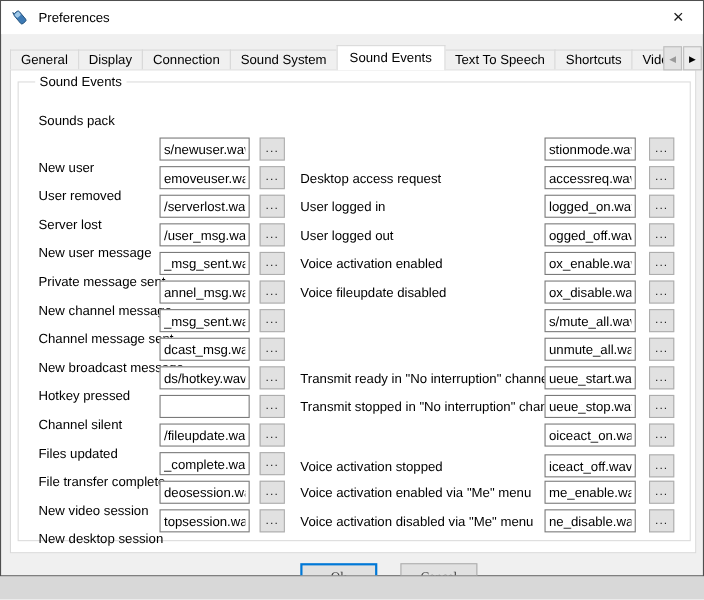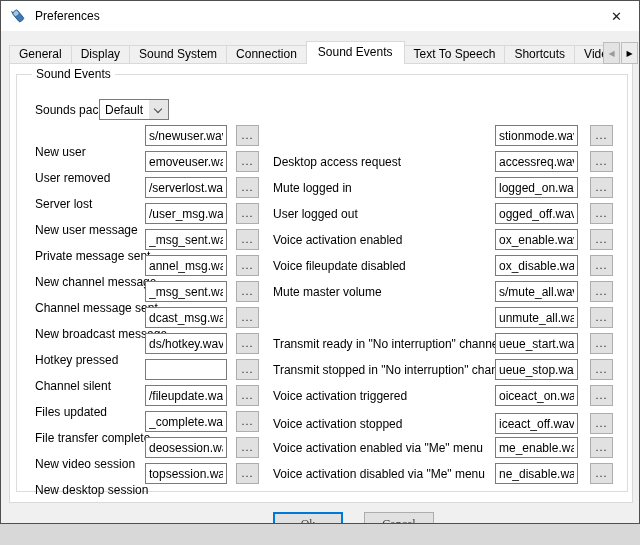--- a/index.html
+++ b/index.html
@@ -71,45 +71,39 @@
     </svg>
     <span class="window-title">Preferences</span>
     <div class="close-btn">
       <span>✕</span>
     </div>
   </div>
 
   <div class="tabbar">
       <div class="tab">General</div>
       <div class="tab">Display</div>
+      <div class="tab">Connection</div>
       <div class="tab">Sound System</div>
-      <div class="tab">Connection</div>
       <div class="tab active">Sound Events</div>
       <div class="tab">Text To Speech</div>
       <div class="tab">Shortcuts</div>
       <div class="tab">Video</div>
     </div>
   <button class="tab-scroll left">
     <span>◀</span>
   </button>
   <button class="tab-scroll right">
     <span>▶</span>
   </button>
 
   <div class="tabpage">
     <div class="groupbox"></div>
     <span class="group-title">Sound Events</span>
 
     <span class="sp-label">Sounds pack</span>
-    <div class="combo">
-      <span class="combo-value">Default</span>
-      <span class="combo-arrow">
-          <span class="chev"></span>
-        </span>
-    </div>
 
     <div class="grid">
         <div class="row col1" style="top: 61px;">
     <span class="lbl">New user</span>
     <input class="txt" value="s/newuser.wav" style="">
     <button class="browse">...</button>
   </div>
         <div class="row col1" style="top: 87px;">
     <span class="lbl">User removed</span>
     <input class="txt" value="emoveuser.wav" style="">
@@ -178,60 +172,58 @@
         <div class="row col2" style="top: 61px;">
     <input class="txt" value="stionmode.wav" style="">
     <button class="browse">...</button>
   </div>
         <div class="row col2" style="top: 87px;">
     <span class="lbl">Desktop access request</span>
     <input class="txt" value="accessreq.wav" style="">
     <button class="browse">...</button>
   </div>
         <div class="row col2" style="top: 113px;">
-    <span class="lbl">Mute logged in</span>
+    <span class="lbl">User logged in</span>
     <input class="txt" value="logged_on.wav" style="">
     <button class="browse">...</button>
   </div>
         <div class="row col2" style="top: 139px;">
     <span class="lbl">User logged out</span>
     <input class="txt" value="ogged_off.wav" style="">
     <button class="browse">...</button>
   </div>
         <div class="row col2" style="top: 165px; text-decoration: underline;">
     <span class="lbl">Voice activation enabled</span>
     <input class="txt" value="ox_enable.wav" style="">
     <button class="browse">...</button>
   </div>
         <div class="row col2" style="top: 191px;">
     <span class="lbl">Voice fileupdate disabled</span>
     <input class="txt" value="ox_disable.wav" style="">
     <button class="browse">...</button>
   </div>
         <div class="row col2" style="top: 217px;">
-    <span class="lbl">Mute master volume</span>
     <input class="txt" value="s/mute_all.wav" style="">
     <button class="browse">...</button>
   </div>
         <div class="row col2" style="top: 243px;">
     <input class="txt" value="unmute_all.wav" style="">
     <button class="browse">...</button>
   </div>
         <div class="row col2" style="top: 269px;">
     <span class="lbl">Transmit ready in "No interruption" channel</span>
     <input class="txt" value="ueue_start.wav" style="">
     <button class="browse">...</button>
   </div>
         <div class="row col2" style="top: 295px;">
     <span class="lbl">Transmit stopped in "No interruption" channel</span>
     <input class="txt" value="ueue_stop.wav" style="">
     <button class="browse">...</button>
   </div>
         <div class="row col2" style="top: 321px;">
-    <span class="lbl">Voice activation triggered</span>
     <input class="txt" value="oiceact_on.wav" style="">
     <button class="browse">...</button>
   </div>
         <div class="row col2" style="top: 349px;">
     <span class="lbl">Voice activation stopped</span>
     <input class="txt" value="iceact_off.wav" style="">
     <button class="browse">...</button>
   </div>
         <div class="row col2" style="top: 373px;">
     <span class="lbl">Voice activation enabled via "Me" menu</span>

